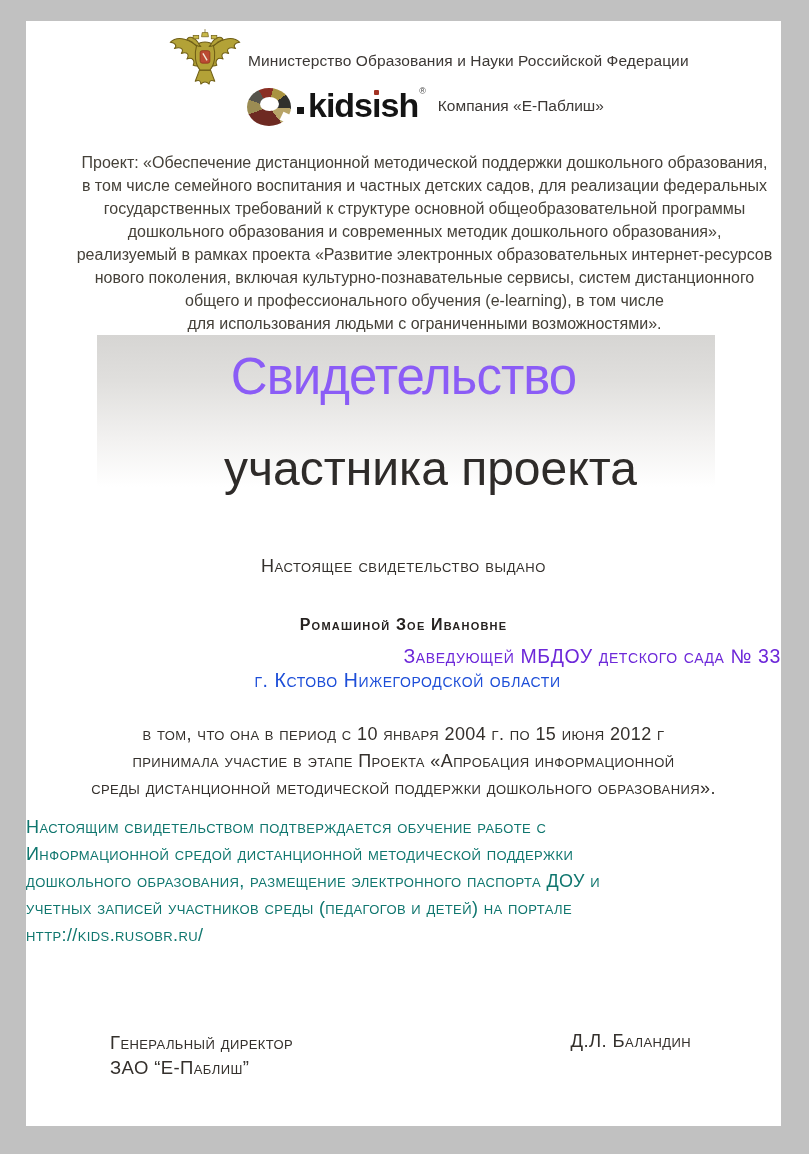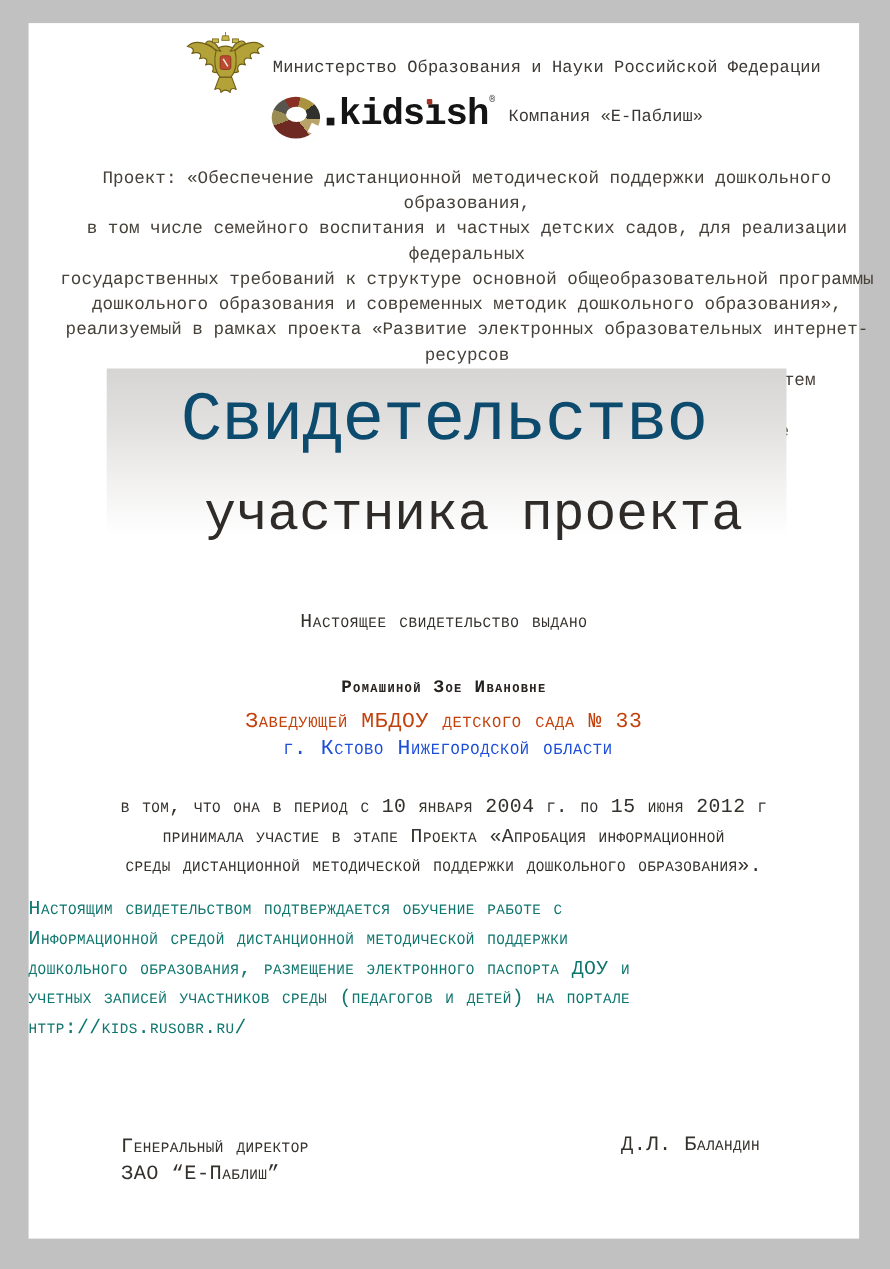--- a/index.html
+++ b/index.html
@@ -1,17 +1,17 @@
 <!DOCTYPE html>
 <html><head>
 <meta charset="utf-8">
 <style>
   html,body{margin:0;padding:0;background:#c1c1c1;}
   .canvas{position:relative;width:809px;height:1154px;background:#c1c1c1;overflow:hidden;
-          font-family:Liberation Mono, monospace;}
+          font-family:Liberation Sans, sans-serif;}
   .sheet{position:absolute;left:26px;top:21px;width:755px;height:1105px;background:#ffffff;}
 
   
   .coat{position:absolute;left:136px;top:6px;width:86px;height:64px;}
   .ministry{position:absolute;left:222px;top:31px;font-size:15.5px;color:#3c3835;letter-spacing:0.1px;}
   .logo-row{position:absolute;left:221px;top:64px;display:flex;align-items:center;height:44px;}
   .elogo{position:relative;width:44px;height:38px;border-radius:50%;flex:0 0 auto;
     background:conic-gradient(from 200deg,#6e2a22 0 50deg,#9b8c53 50deg 90deg,#56544c 90deg 128deg,
       #8a2f24 128deg 172deg,#a99340 172deg 214deg,#30302c 214deg 254deg,#b8a468 254deg 302deg,#6e2a22 302deg 360deg);}
   .elogo-hole{position:absolute;left:13px;top:9px;width:19px;height:14px;background:#fff;border-radius:50%;}
@@ -25,31 +25,31 @@
 
   
   .pre{white-space:pre-line;}
   .intro{position:absolute;left:0;top:130px;width:100%;text-align:center;
          font-size:16px;line-height:23px;color:#454139;padding-left:21px;}
 
   
   .title-band{position:absolute;left:71px;top:314px;width:618px;height:152px;
       background:linear-gradient(180deg,#d6d5d3 0%,#e0dfdd 30%,#f2f1f0 68%,#ffffff 100%);}
   .title-main{position:absolute;left:0;top:330px;width:100%;text-align:center;
-      font-size:63px;line-height:1;color:#0c4a6e;letter-spacing:-1px;}
+      font-size:51px;line-height:1;color:#8b5cf6;letter-spacing:-1px;}
   .title-sub{position:absolute;left:0;top:424px;width:100%;text-align:center;
       font-size:48px;line-height:1;color:#2e2b29;padding-left:27px;}
 
   .sc{font-variant:small-caps;margin-top:16px;}
   .issued{position:absolute;left:0;top:519px;width:100%;text-align:center;
       font-size:18px;color:#34302c;letter-spacing:0.6px;}
   .name{position:absolute;left:0;top:579px;width:100%;text-align:center;
       font-size:16px;font-weight:bold;color:#262220;letter-spacing:1.2px;}
-  .pos-line{position:absolute;left:0;top:608px;width:100%;text-align:center;
-      font-size:19.5px;color:#c2410c;letter-spacing:0.6px;}
+  .pos-line{position:absolute;left:0;top:608px;width:100%;text-align:right;
+      font-size:19.5px;color:#6d28d9;letter-spacing:0.6px;}
   .loc-line{position:absolute;left:4px;top:632px;width:100%;text-align:center;
       font-size:19.5px;color:#1d4ed8;letter-spacing:0.6px;}
   .period{position:absolute;left:0;top:684px;width:100%;text-align:center;
       font-size:18px;line-height:27px;color:#34302c;letter-spacing:0.4px;}
   .confirm{position:absolute;left:0;top:777px;width:100%;text-align:left;
       font-size:18px;line-height:27px;color:#0f766e;letter-spacing:0.4px;}
 
   
   .footer{position:absolute;left:84px;right:90px;top:993px;display:flex;
       justify-content:space-between;align-items:flex-start;

